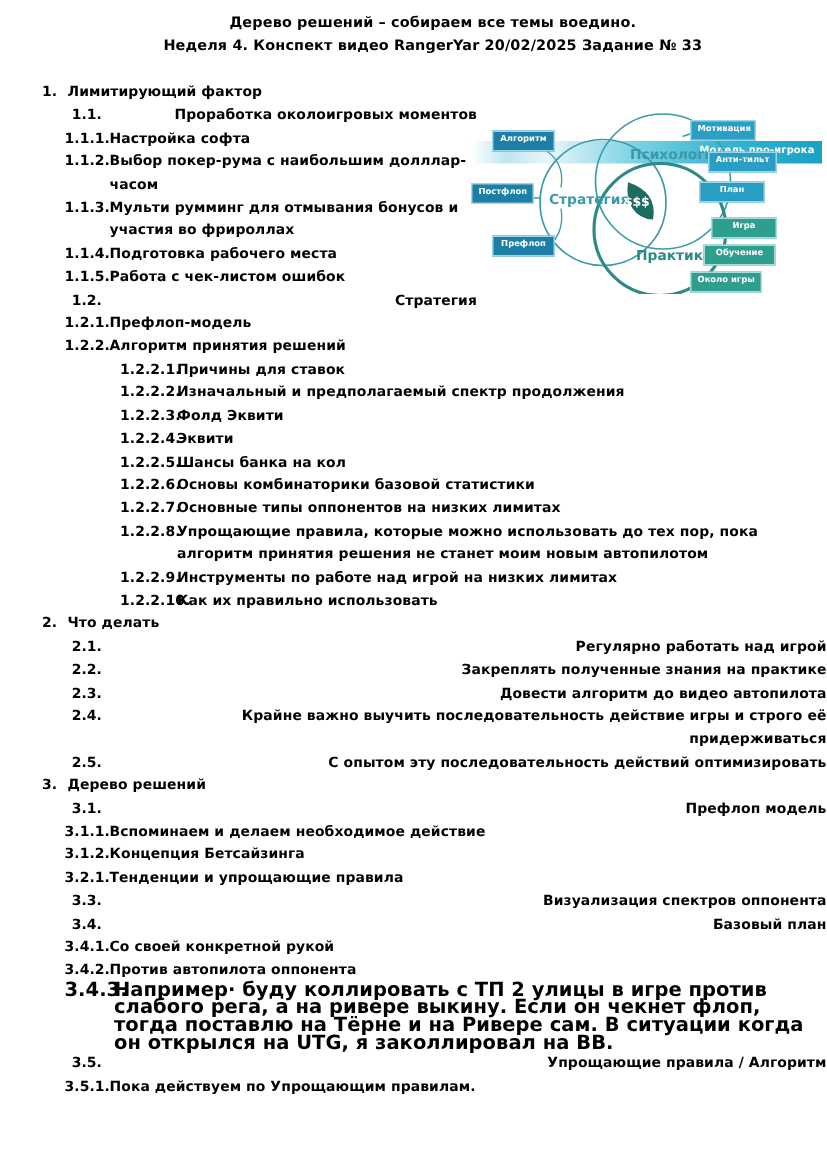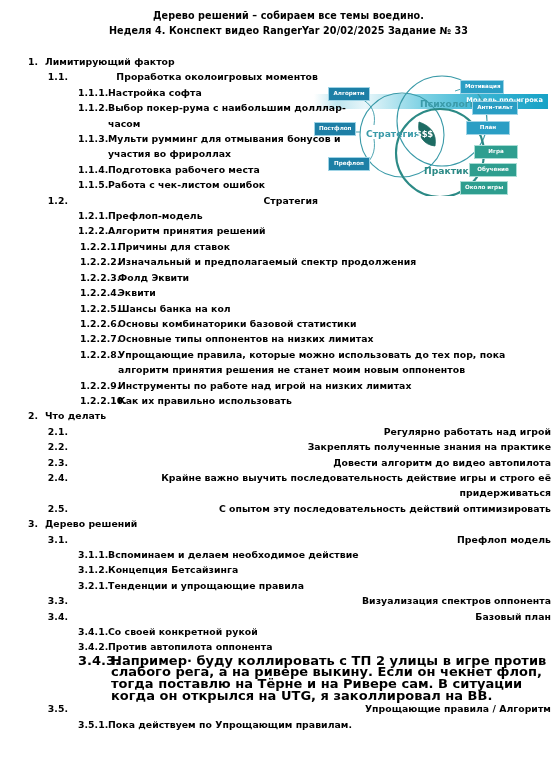--- a/index.html
+++ b/index.html
@@ -54,21 +54,21 @@
   }
   .item .txt {
     flex: 1 1 auto;
   }
 
   
   .lvl1 { padding-left: 28px; }
   .lvl1 > .num { width: 17px; }
   .lvl2 { padding-left: 45px; text-align: right; }
   .lvl2 > .num { width: 23px; }
-  .lvl3 { padding-left: 78px; }
+  .lvl3 { padding-left: 43px; }
   .lvl3 > .num { width: 30px; }
   .lvl4 { padding-left: 80px; }
   .lvl4 > .num { width: 38px; }
 
   
   .narrow .txt { max-width: 250px; }
 
   
   .note {
     font-size: 13px;
@@ -262,21 +262,21 @@
     <div class="item lvl4">
       <span class="num">1.2.2.6.</span>
       <span class="txt">Основы комбинаторики базовой статистики</span>
     </div>
     <div class="item lvl4">
       <span class="num">1.2.2.7.</span>
       <span class="txt">Основные типы оппонентов на низких лимитах</span>
     </div>
     <div class="item lvl4">
       <span class="num">1.2.2.8.</span>
-      <span class="txt">Упрощающие правила, которые можно использовать до тех пор, пока алгоритм принятия решения не станет моим новым оппонентов</span>
+      <span class="txt">Упрощающие правила, которые можно использовать до тех пор, пока алгоритм принятия решения не станет моим новым автопилотом</span>
     </div>
     <div class="item lvl4">
       <span class="num">1.2.2.9.</span>
       <span class="txt">Инструменты по работе над игрой на низких лимитах</span>
     </div>
     <div class="item lvl4">
       <span class="num">1.2.2.10.</span>
       <span class="txt">Как их правильно использовать</span>
     </div>
     <div class="item lvl1">

